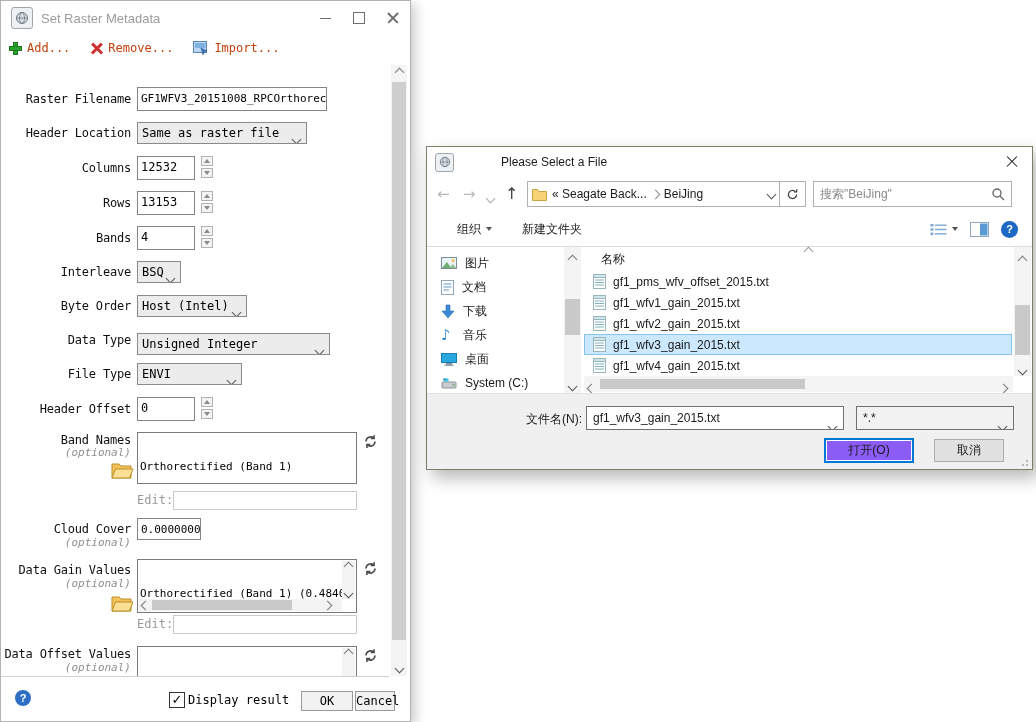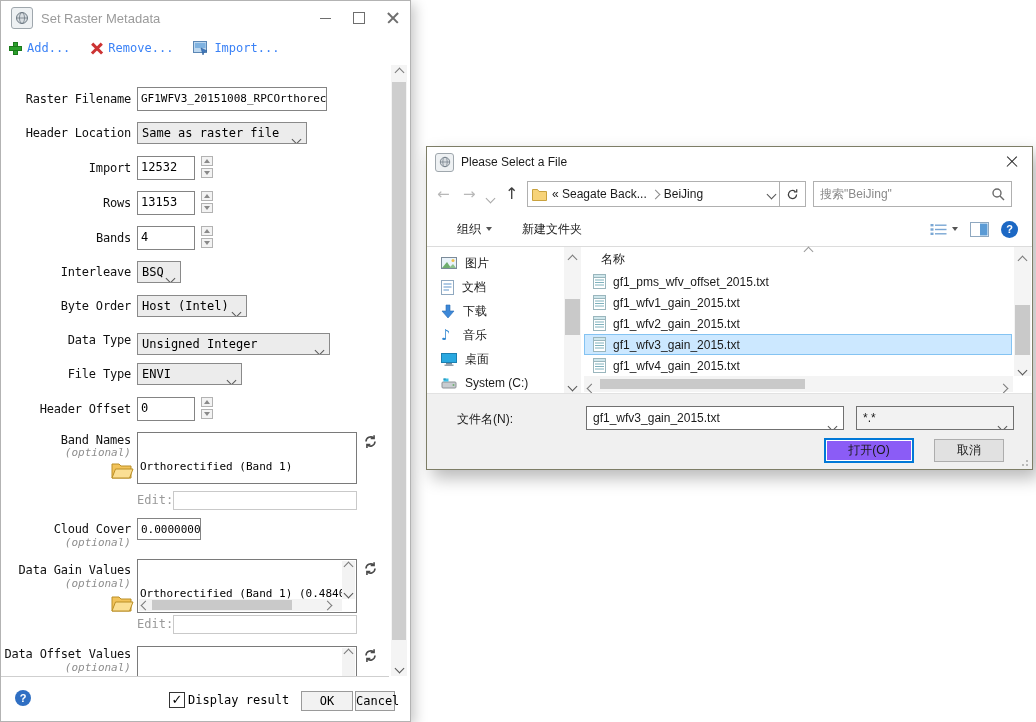--- a/index.html
+++ b/index.html
@@ -14,21 +14,21 @@
   .m-appicon{width:20px;height:20px;margin:0 8px 0 10px;border:1px solid #9fa7ad;background:#eef1f3;border-radius:3px;display:flex;align-items:center;justify-content:center;}
   .m-title{font-family:"Liberation Sans",sans-serif;font-size:13px;color:#9b9b9b;}
   .wbtns{margin-left:auto;display:flex;}
   .wbtn{width:34px;height:24px;display:flex;align-items:center;justify-content:center;}
   .minbar{width:11px;height:0;border-top:1.5px solid #6e6e6e;}
   .maxbox{width:10px;height:10px;border:1.4px solid #6e6e6e;}
   .xwrap{position:relative;width:12px;height:12px;}
   .xwrap::before,.xwrap::after{content:"";position:absolute;left:-1px;top:5px;width:14px;height:1.6px;background:#6e6e6e;}
   .xwrap::before{transform:rotate(45deg);} .xwrap::after{transform:rotate(-45deg);}
   .m-toolbar{position:absolute;left:0;top:34px;right:0;height:26px;display:flex;align-items:center;padding-left:8px;gap:20px;}
-  .tbtn{display:flex;align-items:center;gap:5px;font-size:12px;color:#3b82f6;}
+  .tbtn{display:flex;align-items:center;gap:5px;font-size:12px;color:#c2410c;}
   .ic-plus{position:relative;width:13px;height:13px;}
   .ic-plus::before,.ic-plus::after{content:"";position:absolute;background:#2ca02c;border:1px solid #1c7a1c;box-sizing:border-box;}
   .ic-plus::before{left:4px;top:0;width:5px;height:13px;}
   .ic-plus::after{left:0;top:4px;width:13px;height:5px;}
   .ic-redx{position:relative;width:13px;height:13px;}
   .ic-redx::before,.ic-redx::after{content:"";position:absolute;left:0px;top:5px;width:14px;height:3.4px;background:#c33; }
   .ic-redx::before{transform:rotate(45deg);} .ic-redx::after{transform:rotate(-45deg);}
   
   #scrollA{position:absolute;left:0;top:60px;width:388px;height:615px;overflow:hidden;border-bottom:1px solid #cfcfcf;}
   .lbl{position:absolute;left:-2px;width:132px;text-align:right;font-size:12px;color:#101010;white-space:nowrap;letter-spacing:-0.2px;}
@@ -64,21 +64,21 @@
   #mfooter{position:absolute;left:0;top:676px;right:0;height:44px;background:#fff;}
   .help{position:absolute;width:16px;height:16px;border-radius:50%;background:#2f6fc3;color:#fff;
         font-family:"Liberation Sans",sans-serif;font-size:11px;font-weight:bold;text-align:center;line-height:16px;}
   .cbox{position:absolute;width:14px;height:14px;border:1px solid #333;background:#fff;font-size:13px;line-height:13px;text-align:center;color:#000;font-family:"DejaVu Sans",sans-serif;}
   .mbtn{position:absolute;height:20px;border:1px solid #9a9a9a;background:#f2f2f2;font-size:12px;line-height:18px;text-align:center;box-sizing:border-box;}
   .refresh-ic{position:absolute;}
   .folder-ic{position:absolute;}
   
   #fd{position:absolute;left:426px;top:146px;width:605px;height:322px;background:#fff;
       border:1px solid #7d7d66;box-shadow:6px 8px 16px rgba(0,0,0,.28);font-size:12px;color:#1a1a1a;}
-  .fd-titlebar{position:absolute;left:0;top:0;right:0;height:30px;display:flex;align-items:center;}
+  .fd-titlebar{position:absolute;left:0;top:0;right:0;height:30px;display:flex;align-items:center;gap:40px;}
   .fd-close{margin-left:auto;width:40px;height:26px;display:flex;align-items:center;justify-content:center;}
   .fd-close .xw{position:relative;width:12px;height:12px;}
   .fd-close .xw::before,.fd-close .xw::after{content:"";position:absolute;left:-1px;top:5px;width:14px;height:1.4px;background:#222;}
   .fd-close .xw::before{transform:rotate(45deg);} .fd-close .xw::after{transform:rotate(-45deg);}
   .navarr{font-family:"DejaVu Sans",sans-serif;font-size:15px;}
   .addr{position:absolute;left:100px;top:34px;width:253px;height:26px;border:1px solid #b0b0b0;box-sizing:border-box;
         display:flex;align-items:center;gap:5px;padding:0 4px;white-space:nowrap;overflow:hidden;}
   .refbox{position:absolute;left:352px;top:34px;width:27px;height:26px;border:1px solid #b0b0b0;border-left:none;box-sizing:border-box;display:flex;align-items:center;justify-content:center;}
   .search{position:absolute;left:386px;top:34px;width:199px;height:26px;border:1px solid #b0b0b0;box-sizing:border-box;
           display:flex;align-items:center;padding:0 6px;color:#8a8a8a;}
@@ -86,21 +86,21 @@
   .tb-item{display:flex;align-items:center;gap:5px;margin-left:30px;}
   .tri-dn-sm{width:0;height:0;border-left:3.5px solid transparent;border-right:3.5px solid transparent;border-top:4px solid #555;}
   .fd-sep{position:absolute;left:0;top:99px;right:0;height:0;border-top:1px solid #dcdcdc;}
   .side-item{position:absolute;left:0;width:136px;height:24px;display:flex;align-items:center;gap:8px;padding-left:14px;box-sizing:border-box;}
   .sbar{position:absolute;background:#f4f4f4;}
   .sthumb{position:absolute;background:#c9c9c9;}
   .flist-hdr{position:absolute;left:174px;top:104px;color:#1d1d1d;}
   .file-row{position:absolute;left:157px;width:428px;height:21px;display:flex;align-items:center;gap:7px;padding-left:8px;box-sizing:border-box;border:1px solid transparent;}
   .file-row.selected{background:#cce8ff;border-color:#84c3f2;}
   .fd-bottom{position:absolute;left:0;top:246px;right:0;bottom:0;background:#f0f0f0;border-top:1px solid #e2e2e2;}
-  .fnl{position:absolute;left:30px;width:125px;top:17px;}
+  .fnl{position:absolute;left:30px;width:125px;top:17px;text-align:right;}
   .fd-combo{position:absolute;height:24px;border:1px solid #707070;background:#fff;box-sizing:border-box;
             line-height:22px;padding:0 22px 0 6px;white-space:nowrap;overflow:hidden;}
   .fd-combo .chev{position:absolute;right:7px;top:8px;}
   .fd-combo.gray{background:#f2f2f2;}
   .openbtn{position:absolute;left:397px;top:44px;width:90px;height:25px;background:#8b5cf6;border:2px solid #0078d7;
            box-shadow:inset 0 0 0 1px #fff;box-sizing:border-box;text-align:center;line-height:20px;}
   .cancelbtn{position:absolute;left:507px;top:45px;width:70px;height:23px;background:#e1e1e1;border:1px solid #adadad;
              box-sizing:border-box;text-align:center;line-height:21px;}
   .grip{position:absolute;right:4px;bottom:3px;width:9px;height:9px;}
   .grip i{position:absolute;width:2px;height:2px;background:#b9b9b9;}
@@ -153,21 +153,21 @@
 
     <div class="lbl" style="top:31px">Raster Filename</div>
     <div class="tinput" style="left:136px;top:26px;width:190px">GF1WFV3_20151008_RPCOrthorectif</div>
 
     <div class="lbl" style="top:65px">Header Location</div>
     <div class="combo" style="left:136px;top:61px;width:170px">
       <span>Same as raster file</span>
       <span class="chev"><span class="chev-dn"></span></span>
     </div>
 
-    <div class="lbl" style="top:100px">Import</div>
+    <div class="lbl" style="top:100px">Columns</div>
     <div class="tinput" style="left:136px;top:95px;width:58px;font-size:12px">12532</div>
     <div class="spinwrap" style="left:200px;top:95px">
       <div class="sb">
           <span class="tri-up"></span>
         </div>
       <div class="sb">
           <span class="tri-dn"></span>
         </div>
     </div>
 

